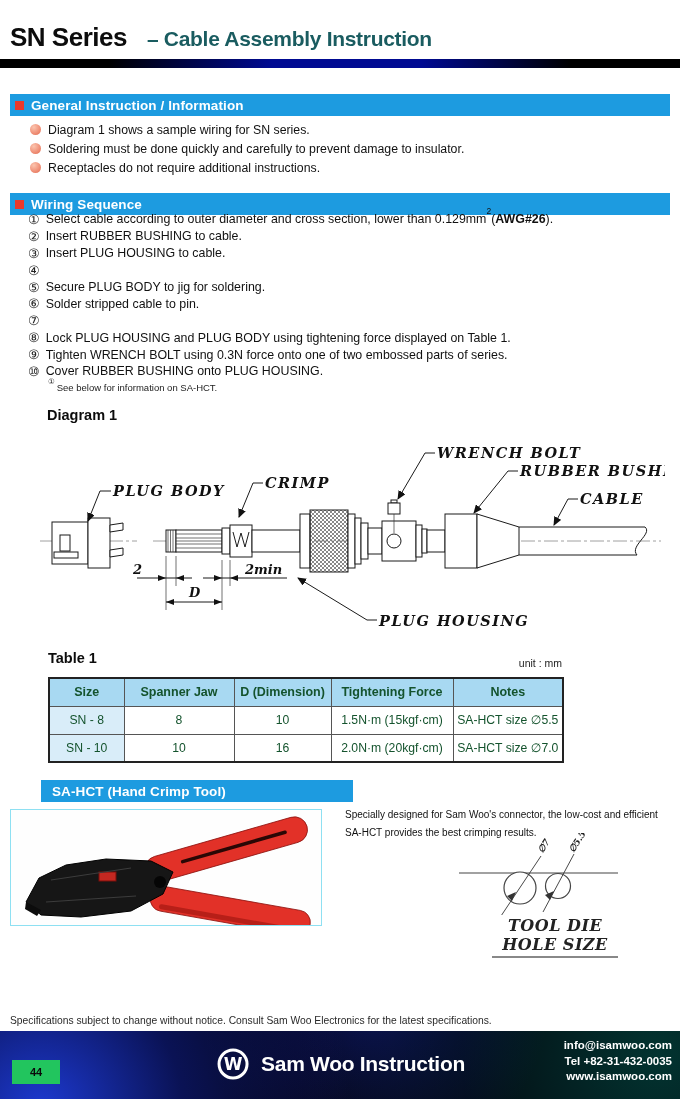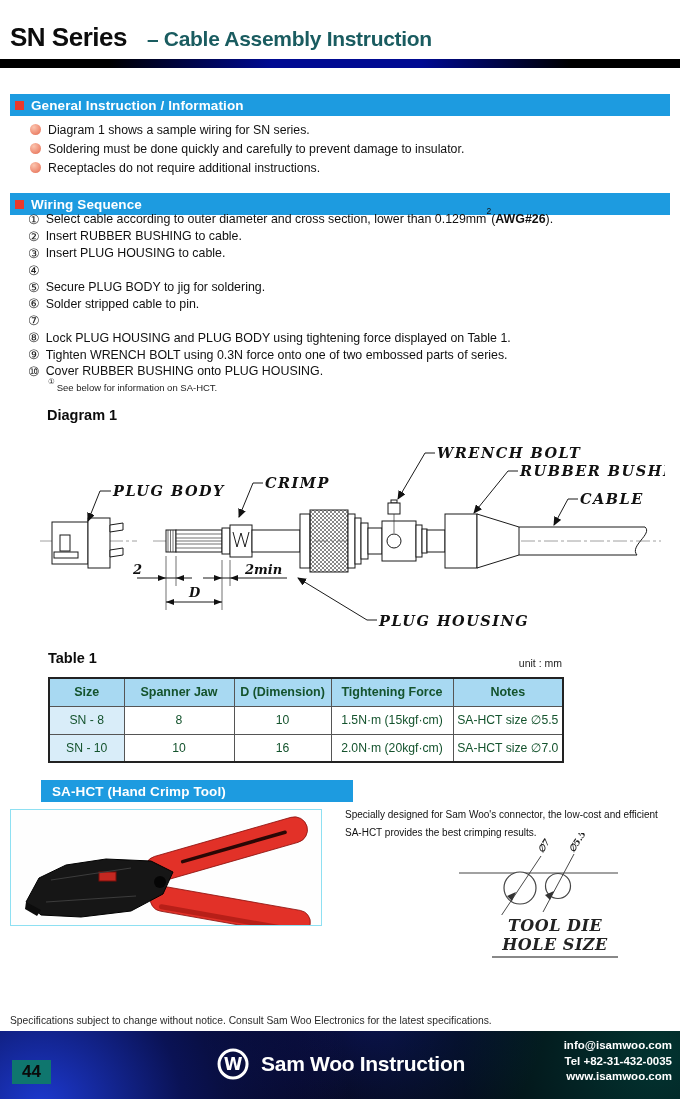--- a/index.html
+++ b/index.html
@@ -74,22 +74,22 @@
   .die-dim { font-family:"DejaVu Serif", serif; font-style:italic; font-weight:bold; font-size:9px; fill:#222; }
 
   
   .spec-note { position:absolute; left:10px; top:1015px; font-size:10.3px; color:#2a2a2a; }
   .footer-bar { position:absolute; left:0; top:1031px; width:680px; height:68px;
     background:
       radial-gradient(circle at 6% 115%, rgba(30,60,220,0.95) 0%, rgba(15,30,150,0.55) 22%, rgba(0,0,40,0) 48%),
       radial-gradient(circle at 97% 35%, rgba(0,110,100,0.45) 0%, rgba(0,40,60,0.25) 30%, rgba(0,0,0,0) 55%),
       radial-gradient(circle at 55% -40%, rgba(20,30,160,0.5) 0%, rgba(0,0,0,0) 45%),
       #040406; }
-  .page-badge { position:absolute; left:12px; top:1060px; width:39px; height:24px; background:#0f766e;
-    display:flex; align-items:center; justify-content:center; font-size:17px; font-weight:bold; color:#0a0a0a; }
+  .page-badge { position:absolute; left:12px; top:1060px; width:48px; height:24px; background:#22c55e;
+    display:flex; align-items:center; justify-content:center; font-size:11px; font-weight:bold; color:#0a0a0a; }
   .brand { position:absolute; left:50%; top:1046px; transform:translateX(-50%);
     display:flex; align-items:center; gap:10px; }
   .brand-name { color:#fff; font-size:21px; font-weight:bold; letter-spacing:-0.3px; white-space:nowrap; }
   .contact { position:absolute; right:8px; top:1038px; text-align:right; color:#fff;
     font-size:11.5px; font-weight:bold; line-height:15.5px; }
 </style>
 </head>
 <body>
 
 <div class="page-header">

